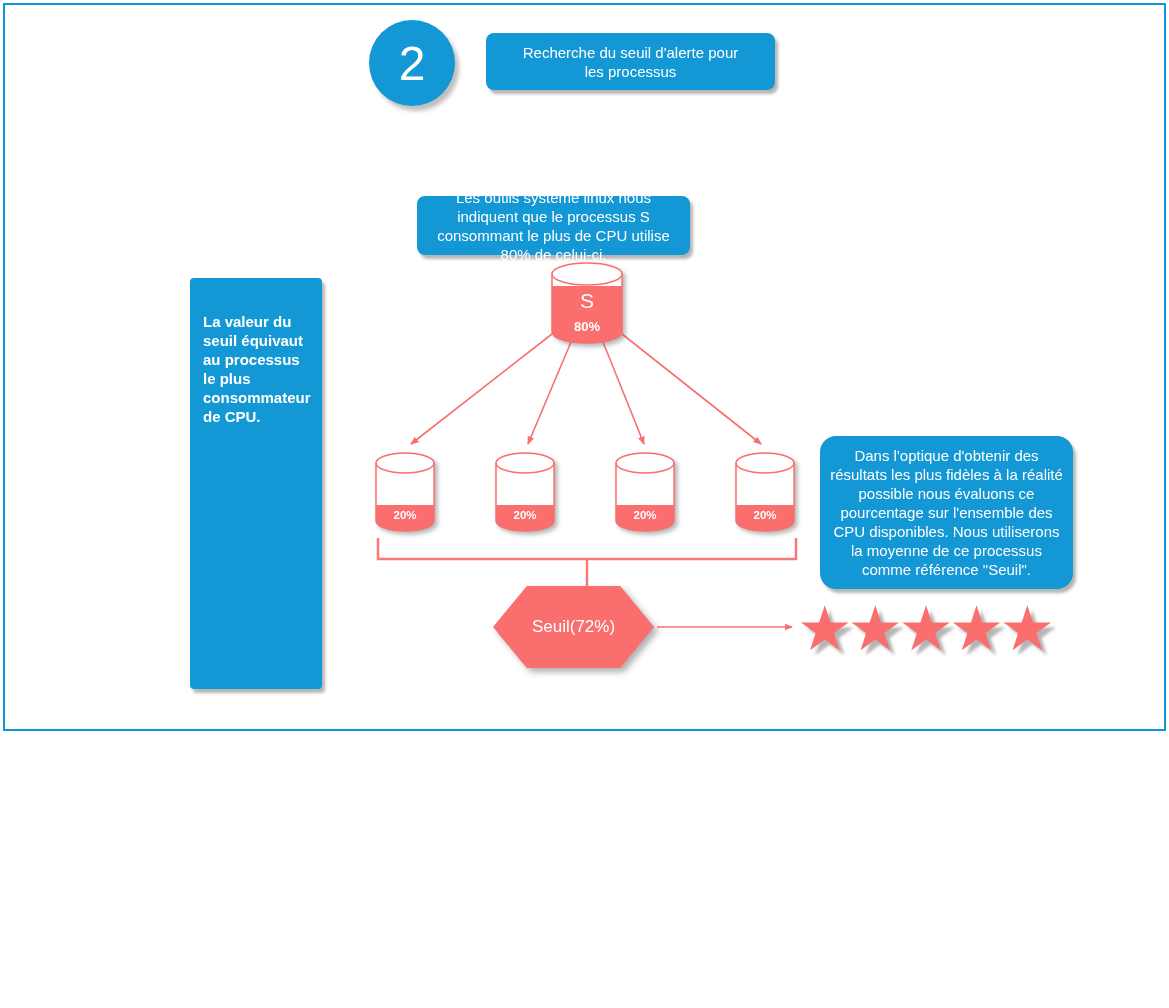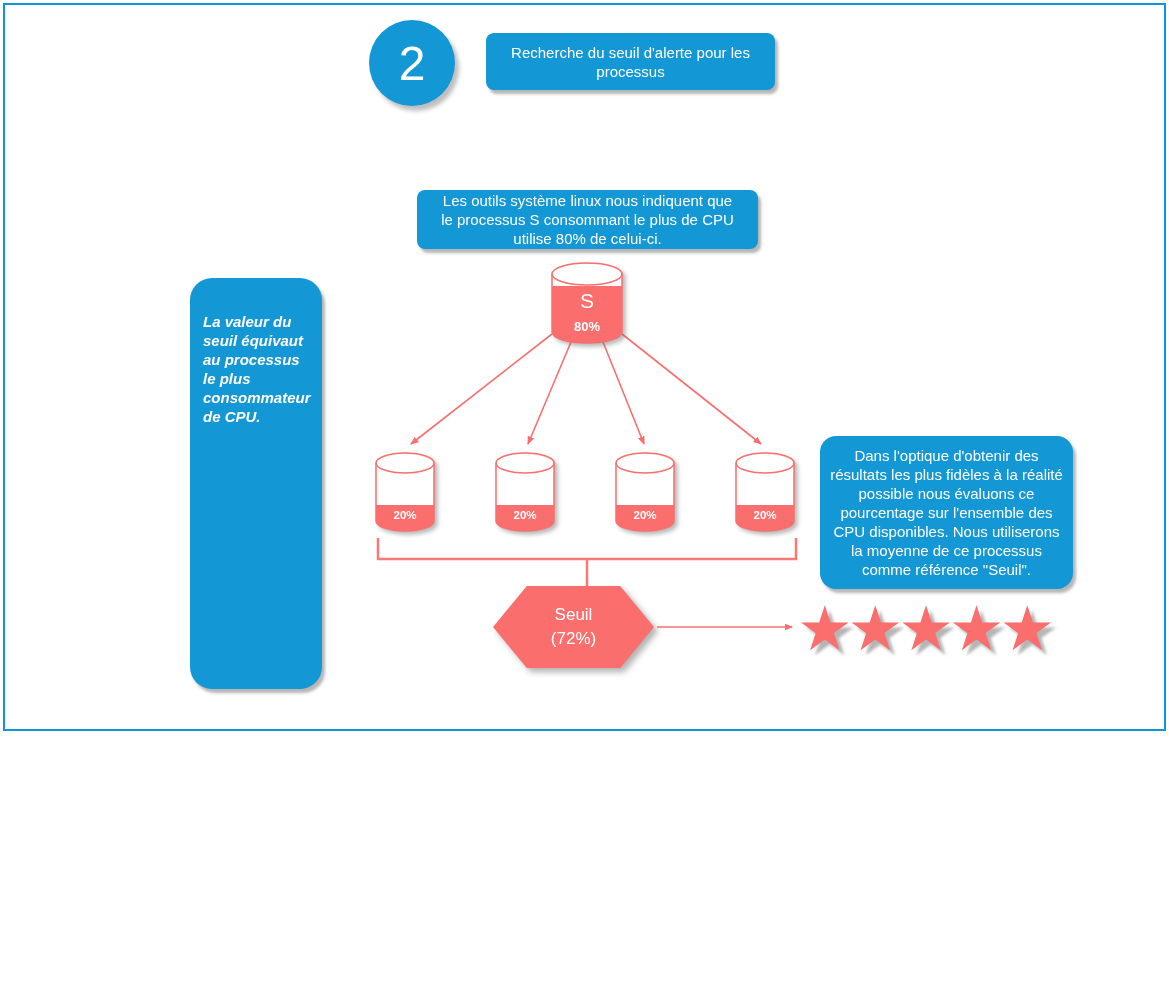--- a/index.html
+++ b/index.html
@@ -26,33 +26,32 @@
   }
 
   .bluebox {
     background:#1397d5; color:#ffffff;
     box-shadow:3px 4px 3px rgba(110,110,110,.5);
   }
   .title-box {
     left:486px; top:33px; width:289px; height:57px;
     border-radius:8px; font-size:15px; line-height:19px;
     display:flex; align-items:center; justify-content:center;
-    text-align:center; padding:0 16px;
+    text-align:center; padding:0 28px;
   }
   .note-top {
-    left:417px; top:190px; width:341px; height:59px;
+    left:417px; top:196px; width:273px; height:59px;
     border-radius:8px; font-size:15px; line-height:19px;
     display:flex; align-items:center; justify-content:center;
     text-align:center; padding:0 18px;
   }
   .left-panel {
     left:190px; top:278px; width:132px; height:411px;
-    border-radius:22px; font-size:15px; line-height:19px;
+    border-radius:4px; font-size:15px; line-height:19px;
     padding:34px 12px 0 13px;
-    font-style:italic;
   }
   .left-panel p.bold { font-weight:bold; margin-bottom:39px; }
   .right-panel {
     left:820px; top:436px; width:253px; height:153px;
     border-radius:16px; font-size:15px; line-height:19px;
     display:flex; align-items:center; justify-content:flex-start;
     text-align:center; padding:0 7px;
   }
 
   
@@ -66,21 +65,21 @@
   .cyl .lab-usage { font-size:13px; font-weight:bold; }
   .cyl .lab-small { font-size:11.5px; font-weight:bold; }
 
   
   .hex-wrap { left:493px; top:586px; width:161px; height:82px;
               filter:drop-shadow(4px 4px 3px rgba(100,100,100,.5)); }
   .hexagon {
     width:100%; height:100%; background:#fa6e6e;
     clip-path:polygon(0 50%, 21% 0, 79% 0, 100% 50%, 79% 100%, 21% 100%);
     color:#fff; font-size:17px; line-height:24px;
-    display:flex; flex-direction:column; align-items:center; justify-content:center;
+    display:flex; align-items:center; justify-content:center;
     text-align:center;
   }
 
   
   .stars { left:797px; top:596px; height:66px; display:flex; }
   .stars span {
     color:#fa6e6e; font-size:62px; line-height:66px; letter-spacing:-5px;
     text-shadow:5px 5px 3px rgba(120,120,120,.55);
   }
 

